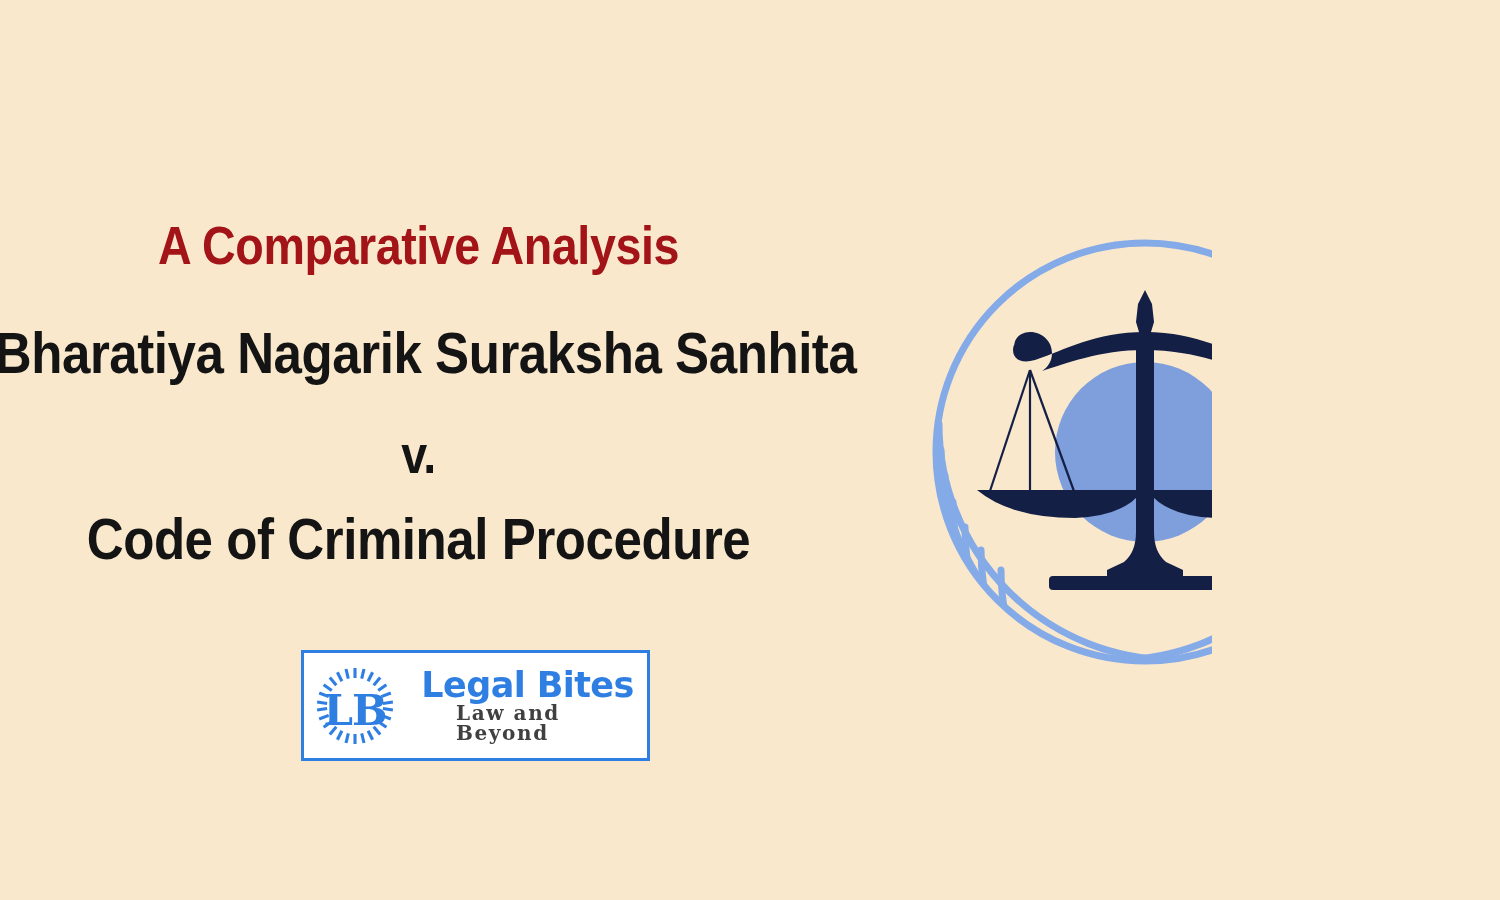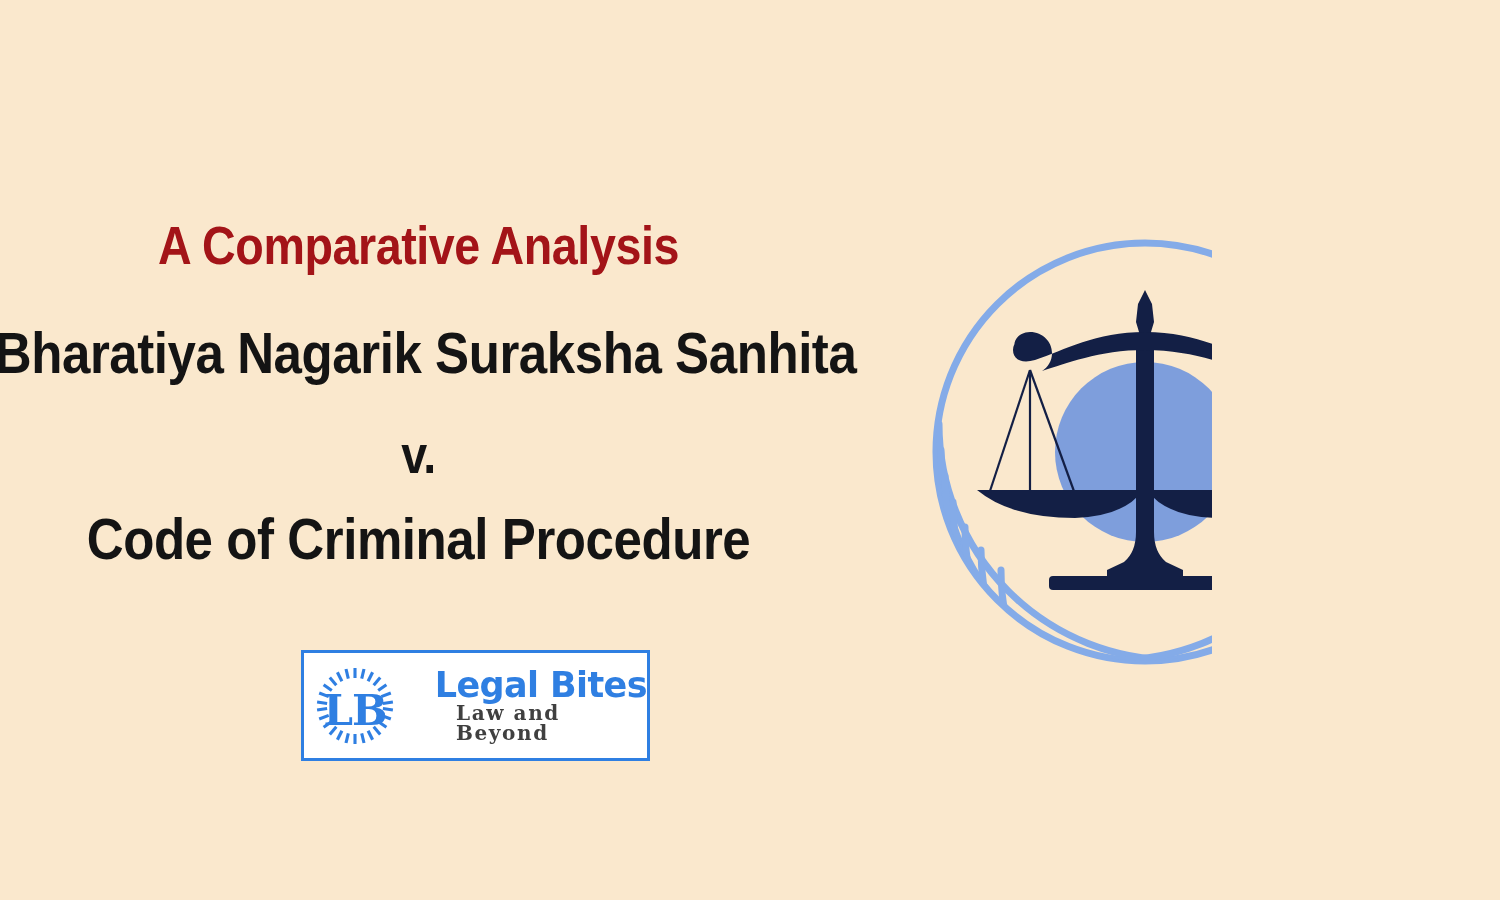--- a/index.html
+++ b/index.html
@@ -93,21 +93,21 @@
     padding-left:10px;
     gap:6px;
   }
   #logo-mark { width:82px; height:82px; flex:0 0 82px; }
   #logo-mark svg { display:block; width:82px; height:82px; }
   #logo-words {
     margin-left:6px;
     display:flex;
     flex-direction:column;
     justify-content:center;
-    align-items:flex-end;
+    align-items:center;
   }
   #logo-name {
     color:#2f7fe2;
     font-family:"DejaVu Sans", sans-serif;
     font-weight:bold;
     font-size:35px;
     line-height:1.0;
     letter-spacing:-0.6px;
   }
   #logo-tagline {

